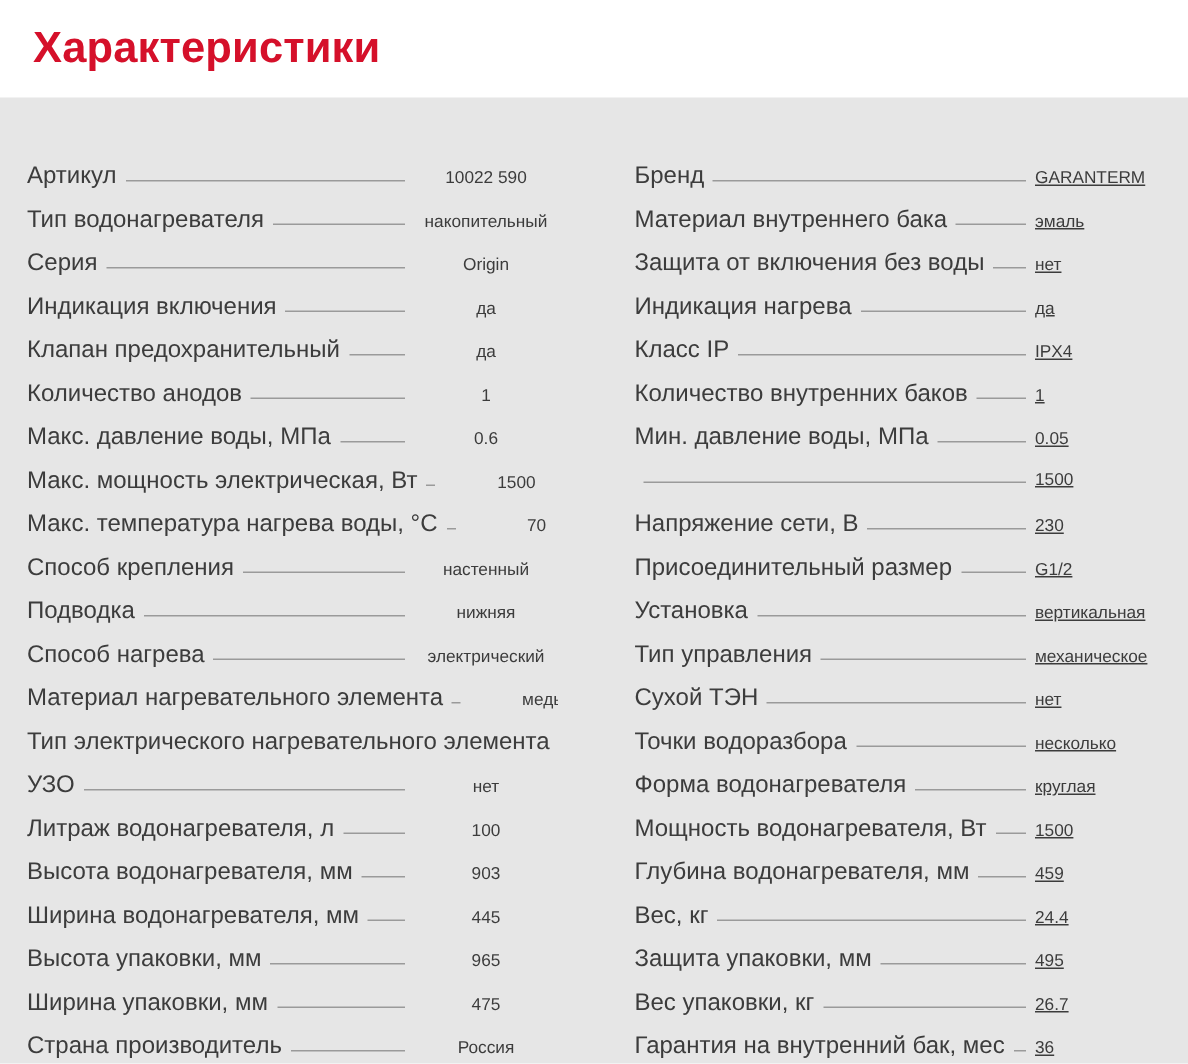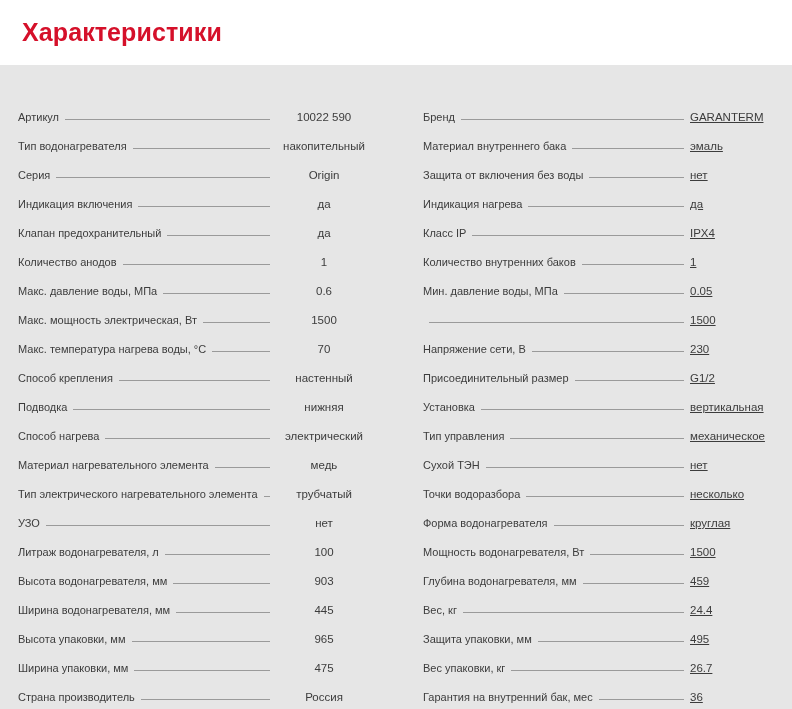--- a/index.html
+++ b/index.html
@@ -26,21 +26,21 @@
   
   .header {
     height: 65px;
     background: #ffffff;
     display: flex;
     align-items: center;
     box-sizing: border-box;
     padding-left: 22px;
   }
   .page-title {
-    font-size: 25px;
+    font-size: 29px;
     font-weight: bold;
     color: #d5102a;
     letter-spacing: 0.1px;
     line-height: 1;
     margin: 0;
     white-space: nowrap;
   }
 
   
   .spec-panel {
@@ -78,21 +78,21 @@
   .spec-row {
     display: flex;
     align-items: baseline;
     height: 29px;
     line-height: 29px;
     white-space: nowrap;
     overflow: hidden;
   }
 
   .spec-label {
-    font-size: 11px;
+    font-size: 16px;
     color: #3c3c3c;
     flex: 0 0 auto;
     white-space: nowrap;
   }
 
   .spec-leader {
     flex: 1 1 auto;
     min-width: 6px;
     height: 1px;
     margin: 0 6px 3px 6px;

